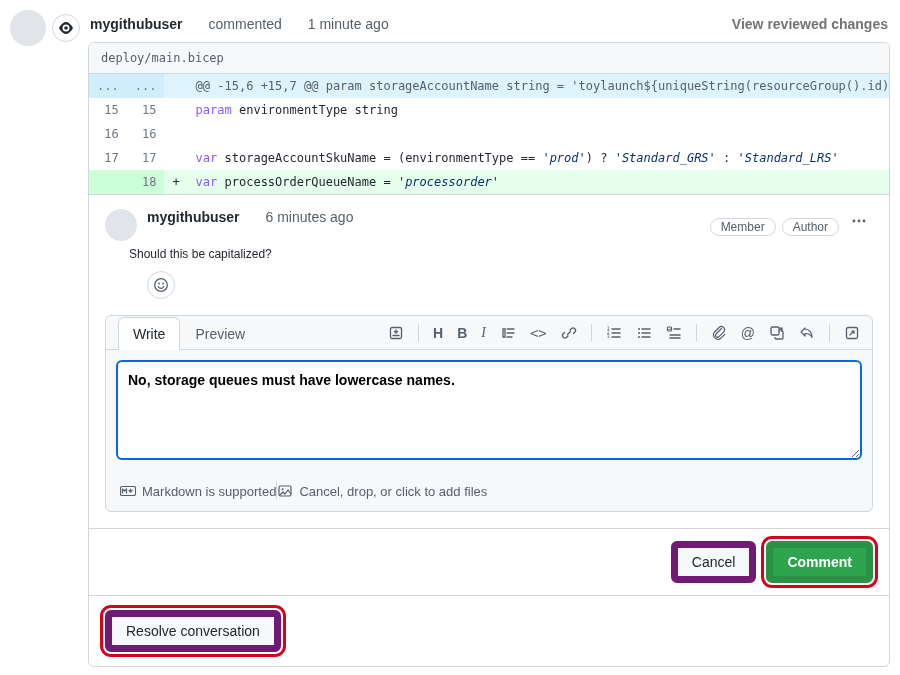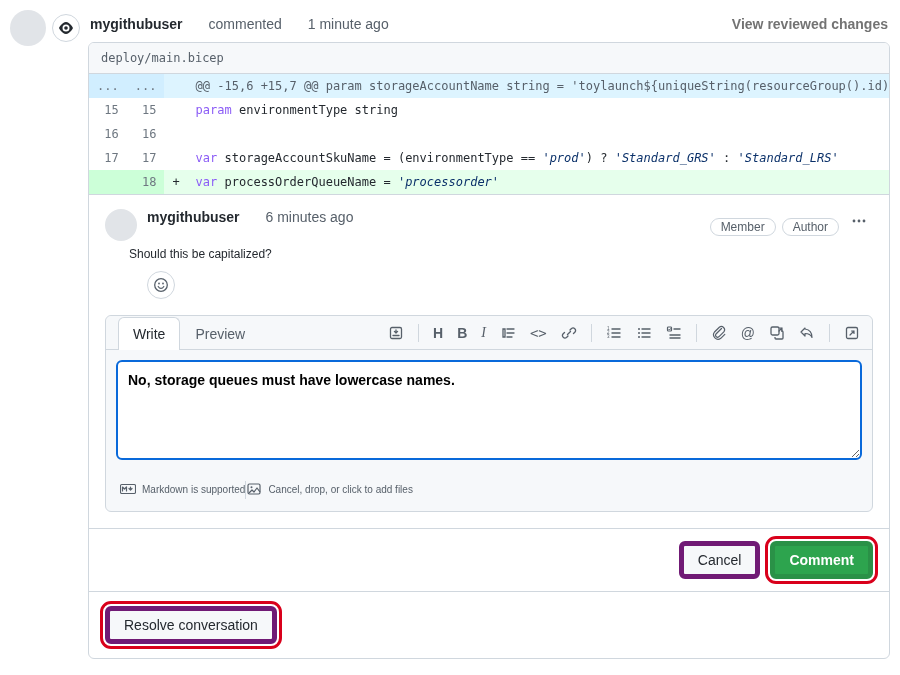--- a/index.html
+++ b/index.html
@@ -234,39 +234,39 @@
     font-size: 14px;
     resize: vertical;
     background: #fff;
     font-weight: bold;
   }
   .attach-row {
     display: flex;
     gap: 0;
     padding: 8px 14px 12px 14px;
     color: #57606a;
-    font-size: 10px;
-    align-items: flex-start;
+    font-size: 13px;
+    align-items: flex-end;
   }
   .attach-row .sep2 {
     width: 1px;
     height: 18px;
     background: #d0d7de;
   }
   .footer-row {
     border-top: 1px solid #d0d7de;
     padding: 12px 16px;
     background: #fff;
     display: flex;
     justify-content: flex-end;
     gap: 10px;
   }
   .btn {
     padding: 6px 14px;
-    border: 5px solid #701a75;
+    border: 7px solid #701a75;
     background: #f6f8fa;
     border-radius: 6px;
     font-size: 14px;
     font-weight: 500;
     cursor: pointer;
     color: #24292f;
   }
   .btn.primary {
     background: #2da44e;
     border-color: #2a9147;

